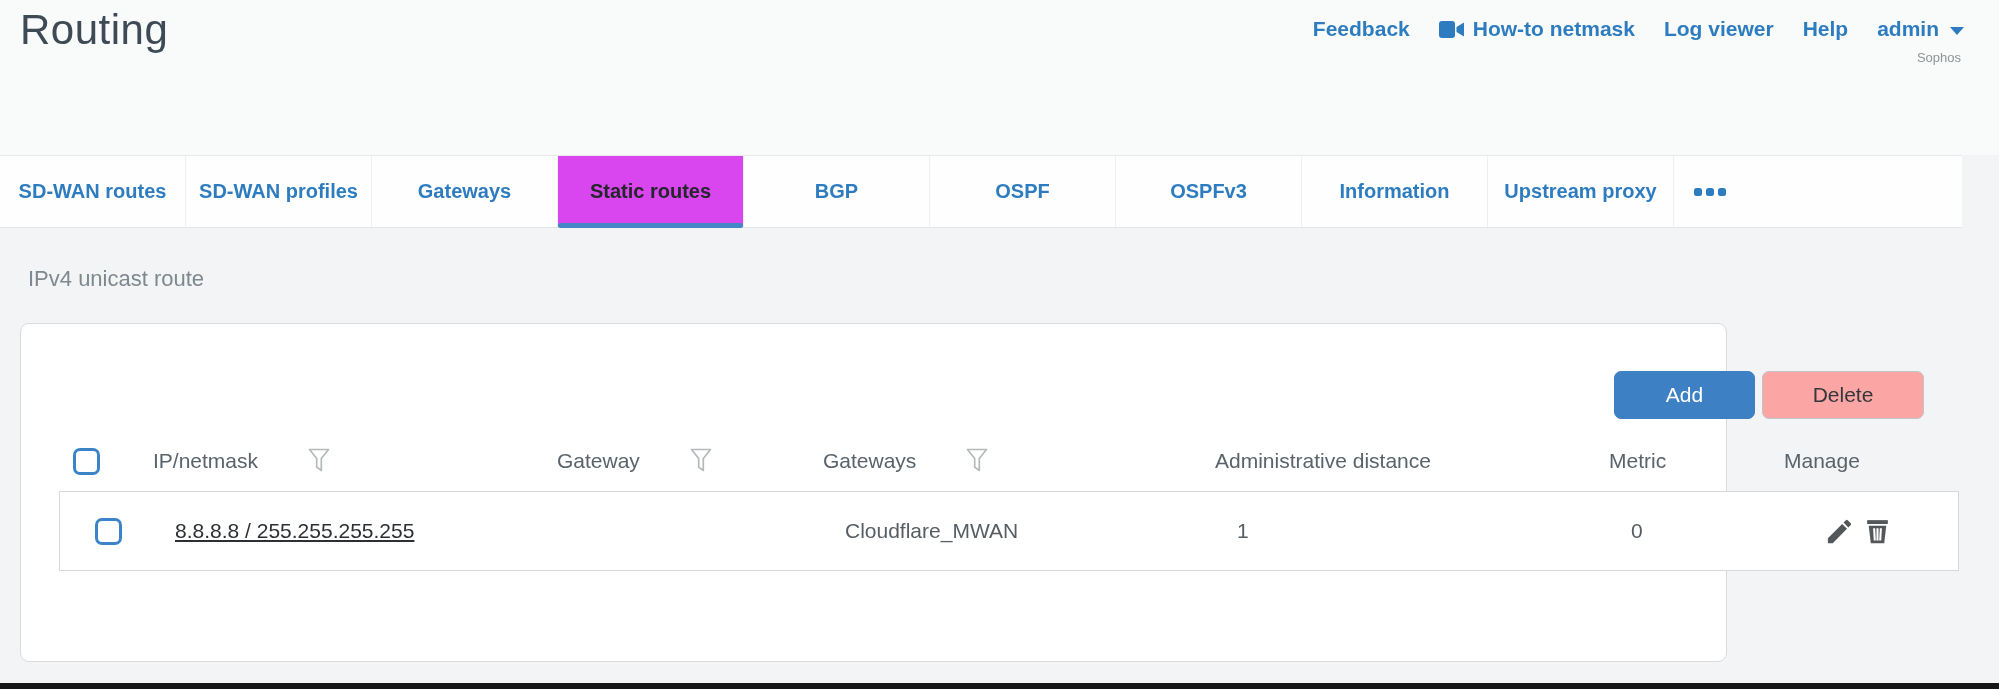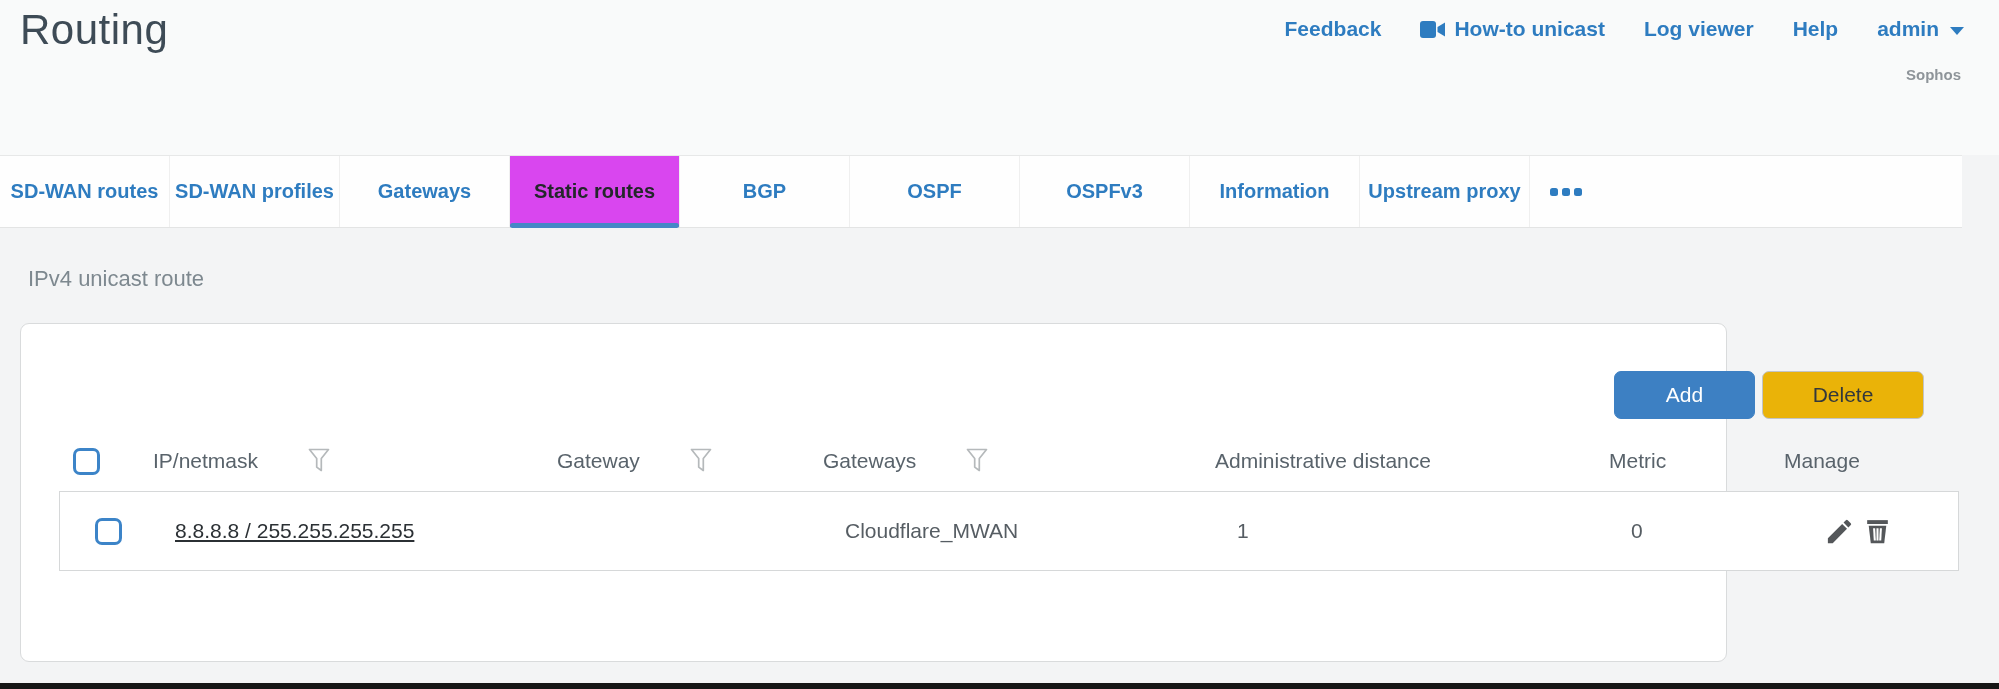--- a/index.html
+++ b/index.html
@@ -8,49 +8,49 @@
     font-family: "Liberation Sans", "DejaVu Sans", sans-serif;
     background:#f3f4f5;
     position:relative;
     overflow:hidden;
   }
 
   
   .header { position:absolute; left:0; top:0; width:1999px; height:155px; background:#f9fafa; }
   .page-title { position:absolute; left:20px; top:6px; font-size:42px; font-weight:400; color:#3e4b56; letter-spacing:.5px; }
 
-  .topnav { position:absolute; right:35px; top:17px; display:flex; align-items:center; gap:39px;
+  .topnav { position:absolute; right:35px; top:17px; display:flex; align-items:center; gap:29px;
             font-size:21px; font-weight:700; color:#2e7cc0; }
   .topnav .navitem { display:flex; align-items:center; gap:9px; cursor:pointer; white-space:nowrap; }
   .caret-down { width:0; height:0; border-left:7px solid transparent; border-right:7px solid transparent;
                 border-top:8px solid #2e7cc0; margin-left:2px; margin-top:3px; }
-  .brand { position:absolute; right:38px; top:50px; font-size:15px; font-weight:700; color:#8e9499;margin-top:16px; }
+  .brand { position:absolute; right:38px; top:50px; font-size:13px; font-weight:400; color:#8e9499; }
 
   
   .tabstrip { position:absolute; left:0; top:155px; width:1962px; height:73px; background:#fefefe;
               border-top:1px solid #e7e8e8; border-bottom:1px solid #e3e4e4; display:flex; }
-  .tab { width:170px; height:100%; display:flex; align-items:center; justify-content:center;
+  .tab { width:186px; height:100%; display:flex; align-items:center; justify-content:center;
          font-size:20px; font-weight:700; color:#2e7cc0; border-right:1px solid #efefef;
          position:relative; cursor:pointer; white-space:nowrap; }
   .tab.active { background:#d946ef; color:#23272a; }
   .tab.active::after { content:""; position:absolute; left:0; right:0; bottom:-1px; height:5px;
                        background:#4587c6; border-radius:3px; }
   .tab-more { width:71px; height:100%; display:flex; align-items:center; justify-content:center; gap:4px; cursor:pointer; }
   .tab-more .dot { width:8px; height:8px; border-radius:2.5px; background:#2e7cc0; }
 
   
   .section-heading { position:absolute; left:28px; top:266px; font-size:22px; font-weight:400; color:#7d888f; }
 
   .card { position:absolute; left:20px; top:323px; width:1707px; height:339px; background:#ffffff;
           border:1px solid #d9dbdc; border-radius:9px; }
 
   .btn { position:absolute; top:47px; height:48px; font-size:21px; border-radius:7px;
          display:flex; align-items:center; justify-content:center; cursor:pointer; }
   .btn-add { left:1593px; width:141px; background:#3d80c3; color:#ffffff; border:1px solid #3d80c3; }
-  .btn-delete { left:1741px; width:162px; background:#eab308; color:#33383c; border:1px solid #c2c4c6; }
+  .btn-delete { left:1741px; width:162px; background:#fca5a5; color:#33383c; border:1px solid #c2c4c6; }
 
   .thead, .trow { position:absolute; left:17px; width:1900px; display:grid;
                   grid-template-columns:93px 404px 266px 392px 392px 167px 186px; align-items:center; }
   .thead { top:107px; height:60px; font-size:21px; color:#59636b; }
   .trow  { top:167px; height:80px; background:#fff; border:1px solid #d6d8d9; font-size:21px; color:#565d63;margin-left:21px; }
 
   .cell { padding-left:22px; display:flex; align-items:center; white-space:nowrap;gap:36px; }
   .cell-check { padding-left:35px; }
   .cell-manage { padding-left:50px; gap:7px; }
 
@@ -74,21 +74,21 @@
     <div class="navitem">
       <span>Feedback</span>
     </div>
     <div class="navitem">
       <span style="display:flex;">
         <svg width="25" height="17" viewBox="0 0 25 17">
             <rect x="0" y="0" width="16" height="17" rx="3" fill="#2e7cc0"></rect>
             <path d="M17.5 6 L25 1.5 V15.5 L17.5 11 Z" fill="#2e7cc0"></path>
           </svg>
       </span>
-      <span>How-to unicast</span>
+      <span>How-to netmask</span>
     </div>
     <div class="navitem">
       <span>Log viewer</span>
     </div>
     <div class="navitem">
       <span>Help</span>
     </div>
     <div class="navitem">
       <span>admin</span>
       <span class="caret-down"></span>

